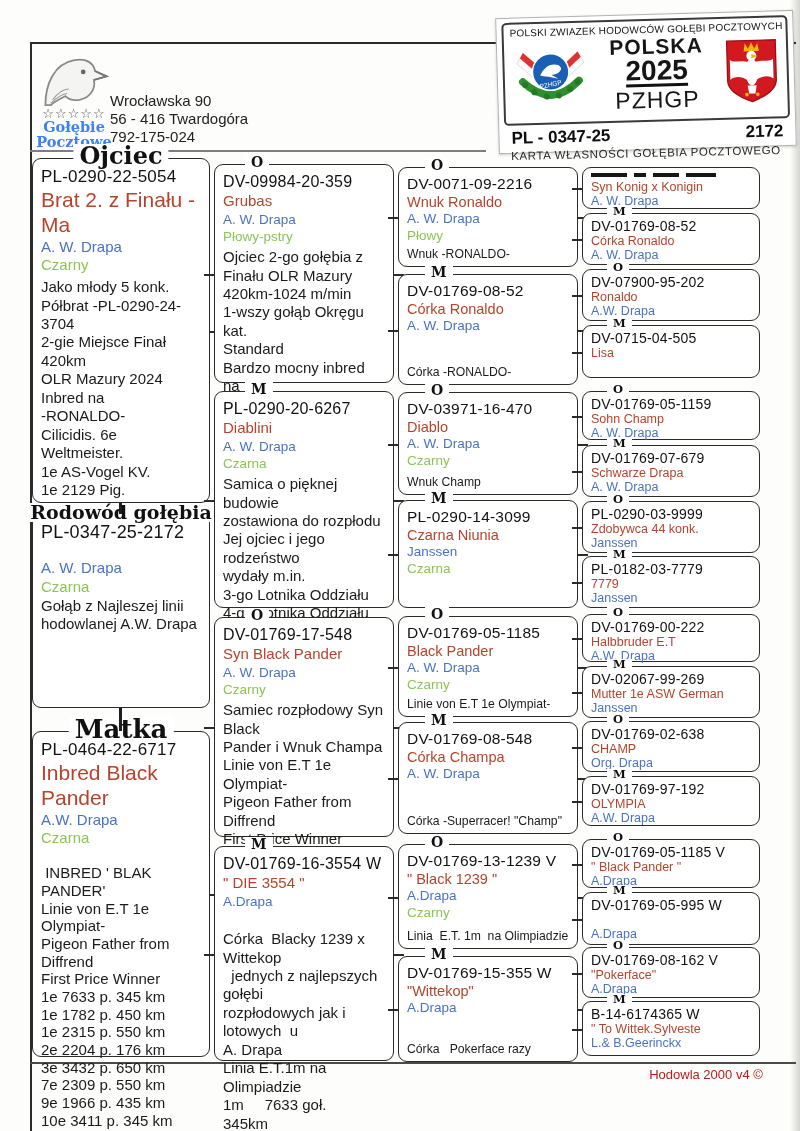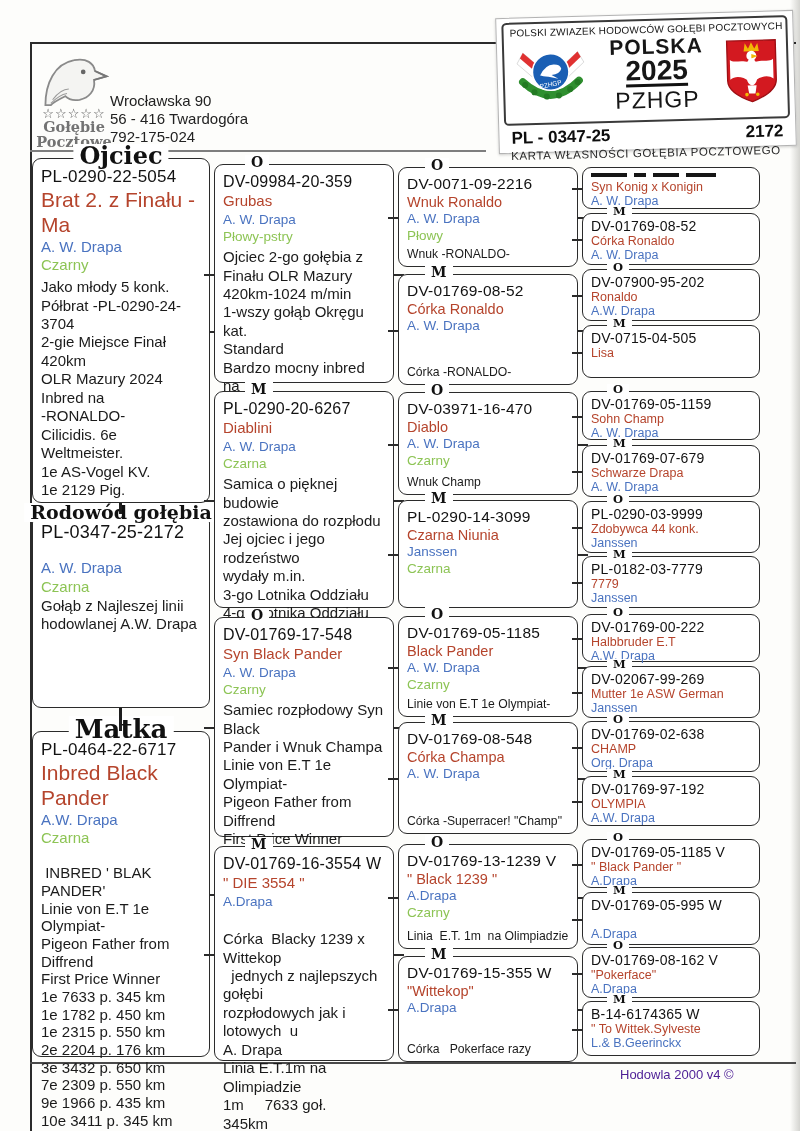--- a/index.html
+++ b/index.html
@@ -10,21 +10,21 @@
   
   .line{position:absolute;background:#2b2b2b;}
   .rule-gray{position:absolute;background:#7e7e7e;}
   
   .brand-title{position:absolute;left:108px;top:50px;font-size:28px;font-weight:bold;
         border-bottom:3px solid #111;padding:0 22px 2px 0;letter-spacing:.5px;}
   .addr{position:absolute;left:110px;font-size:15px;color:#222;}
   .stars{position:absolute;left:28px;top:106px;width:92px;text-align:center;font-size:13px;
         letter-spacing:1px;color:#555;}
   .logo-cap{position:absolute;left:28px;width:92px;text-align:center;
-        font-family:"DejaVu Serif",serif;font-weight:bold;font-size:14.5px;color:#737373;}
+        font-family:"DejaVu Serif",serif;font-weight:bold;font-size:14.5px;color:#3b82f6;}
   
   .pbox{position:absolute;border:1.6px solid #2b2b2b;border-radius:9px;background:#fff;
         display:flex;flex-direction:column;box-sizing:border-box;padding:7px 8px 4px;}
   .c1{left:32px;width:178px}.c2{left:214px;width:180px}.c3{left:398px;width:180px}.c4{left:582px;width:178px}
   .pbox-label{position:absolute;background:#fff;padding:0 6px;line-height:1;color:#111;
         font-family:"DejaVu Serif",serif;font-weight:bold;}
   .lab-oj{font-size:24px;top:-15px;left:50%;transform:translateX(-50%);}
   .lab-rod{font-size:19px;top:-12px;left:50%;transform:translateX(-50%);white-space:nowrap;}
   .lab-mat{font-size:26px;top:-16px;left:50%;transform:translateX(-50%);}
   .om2{font-size:14px;left:30px;top:-10px}.om3{font-size:14px;left:26px;top:-10px}
@@ -58,21 +58,21 @@
   .center-block{text-align:center;line-height:1;}
   .cb-country{font-size:21px;font-weight:600;letter-spacing:1px;}
   .cb-year{font-size:28px;font-weight:800;display:inline-block;border-bottom:3px solid #111;
         line-height:.95;margin-top:1px;}
   .cb-org{font-size:23px;font-weight:500;letter-spacing:1px;margin-top:2px;}
   .sticker-bottom{position:absolute;left:12px;right:12px;bottom:4px;display:flex;
         justify-content:space-between;font-weight:bold;font-size:17px;color:#0d0d0d;}
   .karta{position:absolute;left:500px;top:147px;width:292px;text-align:center;font-size:11.5px;
         letter-spacing:.6px;color:#2a2a2a;transform:rotate(-1.3deg);white-space:nowrap;}
   
-  .footer-credit{position:absolute;left:620px;top:1067px;width:172px;text-align:left;font-size:13px;color:#4c1d95;}
+  .footer-credit{position:absolute;left:620px;top:1067px;width:172px;text-align:center;font-size:13px;color:#b91c1c;}
 </style>
 </head>
 <body>
 
 <div class="page">
   <div class="scan-edge"></div>
 
   <div class="line" style="left:30px;top:42px;width:766px;height:2px"></div>
   <div class="line" style="left:30px;top:42px;width:2px;height:1089px"></div>
   <div class="rule-gray" style="left:30px;top:150px;width:456px;height:2px"></div>

